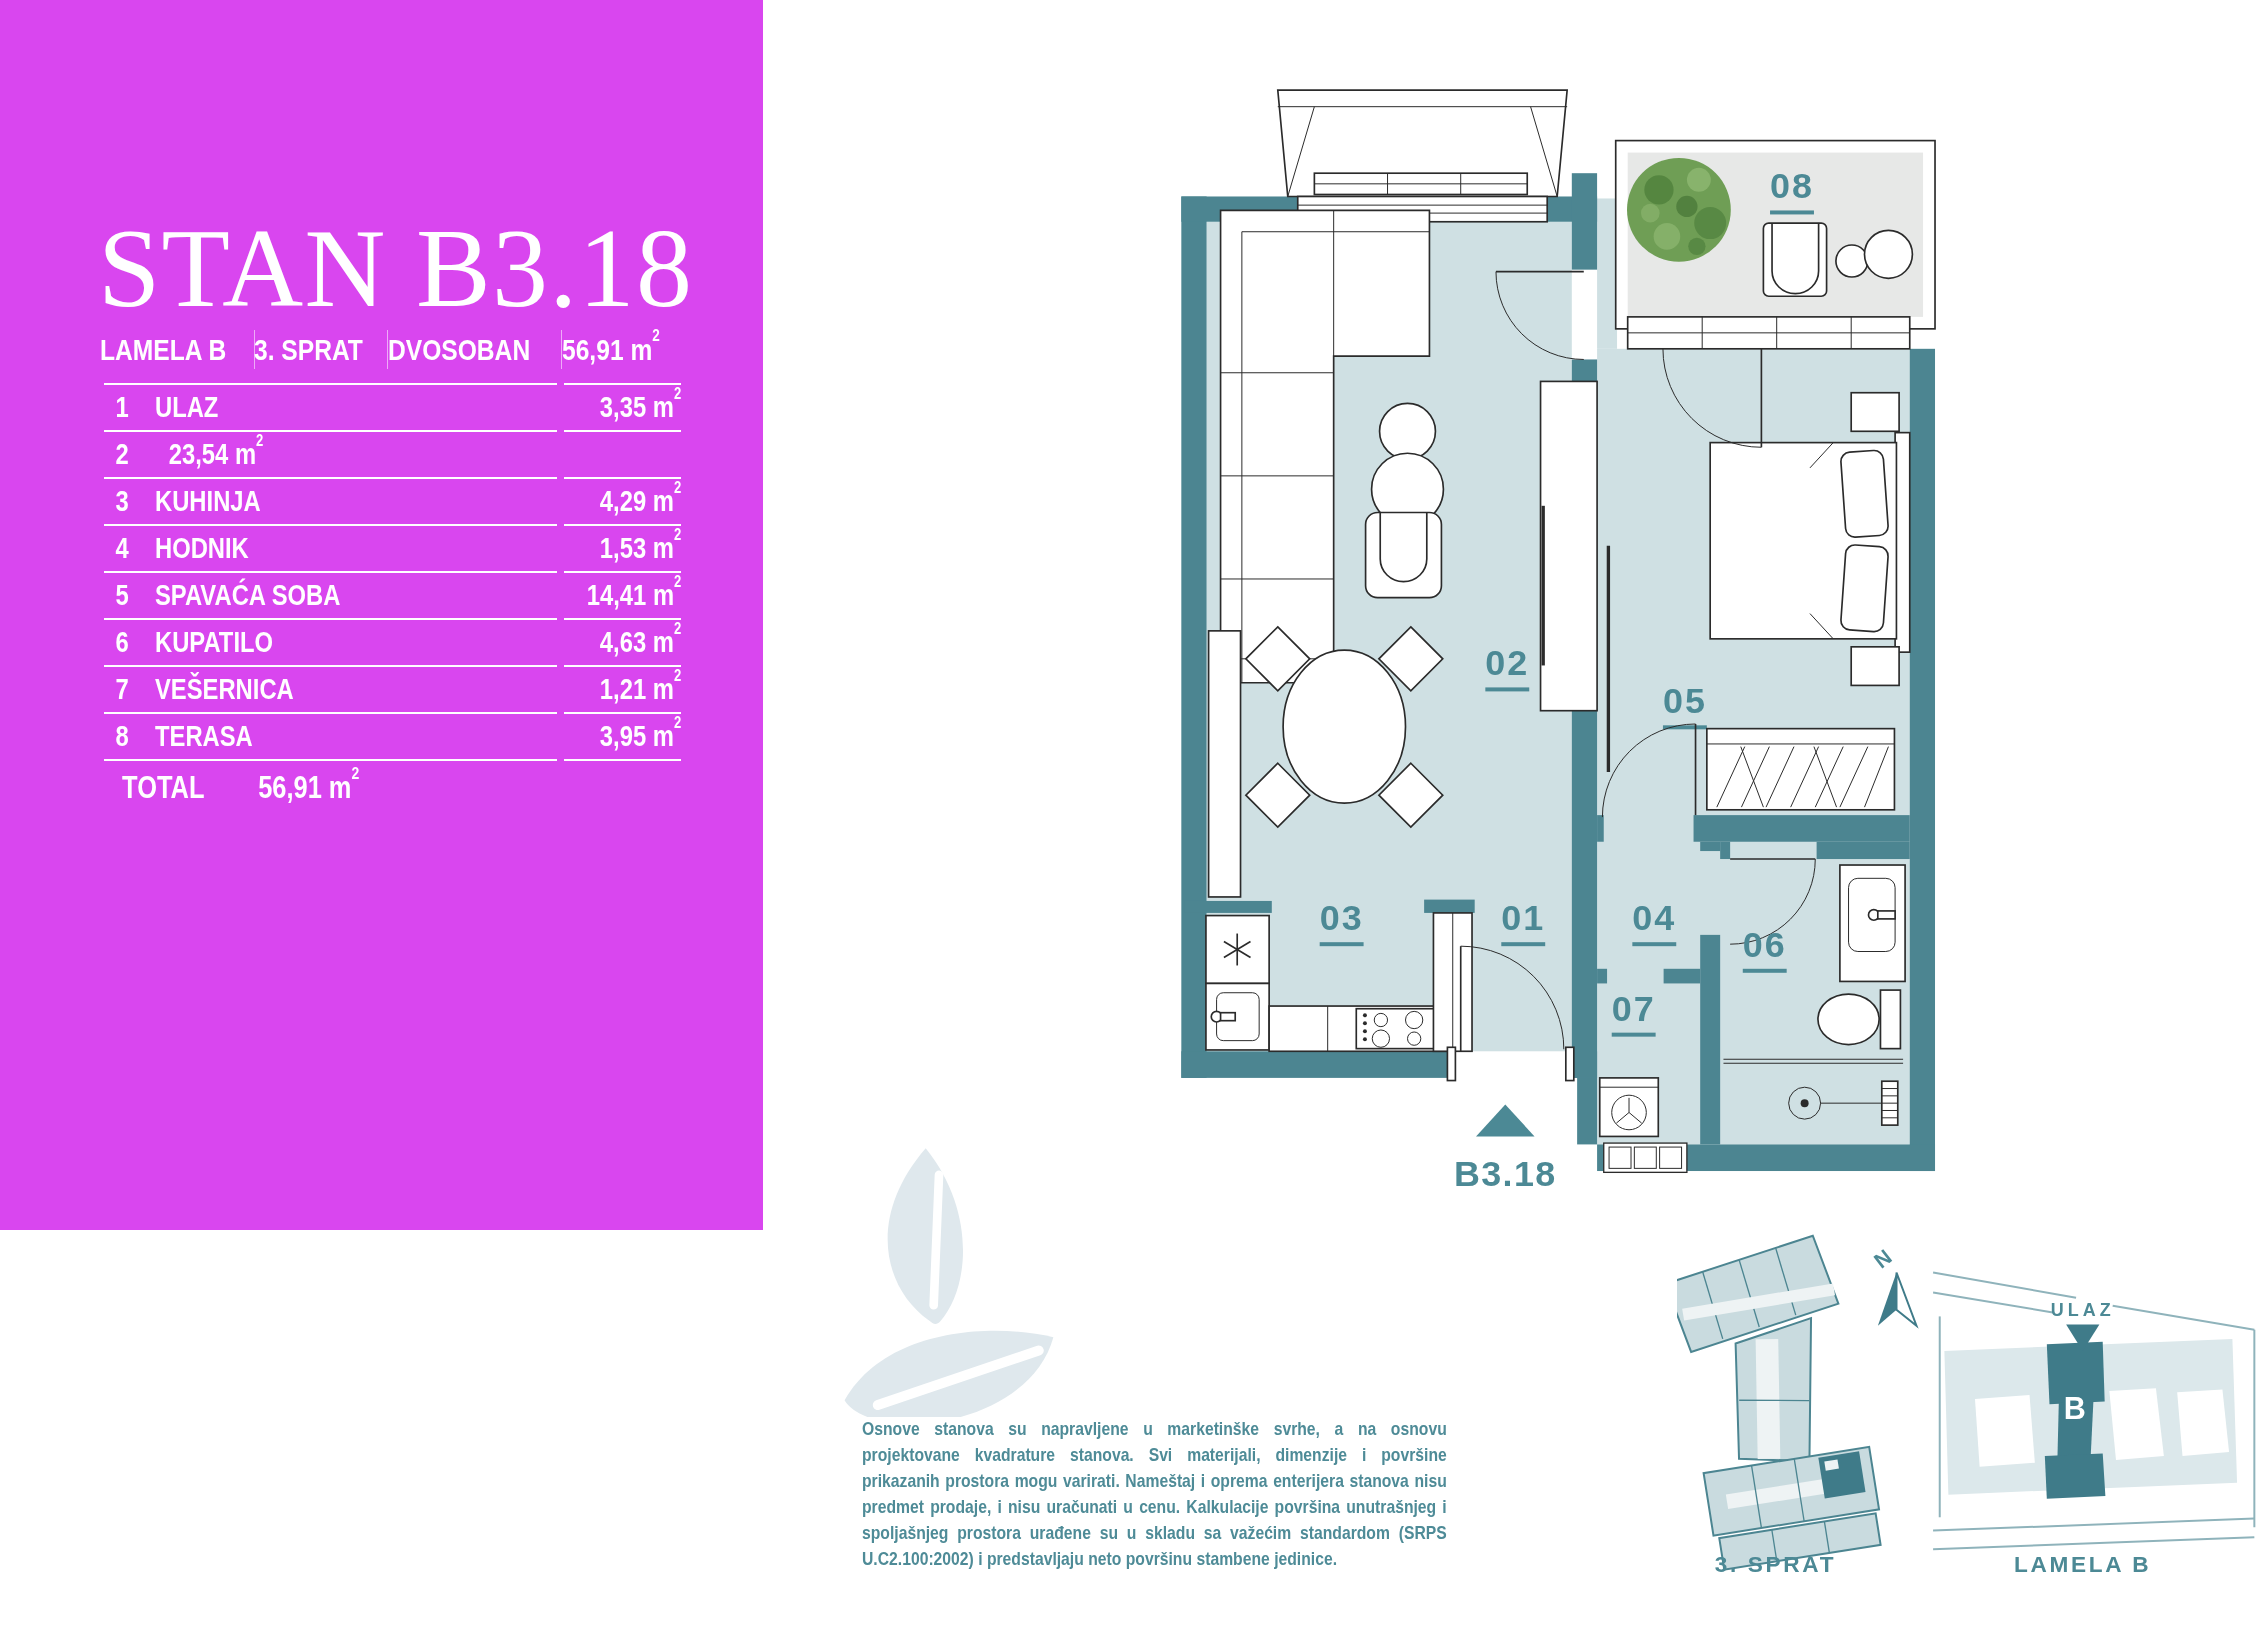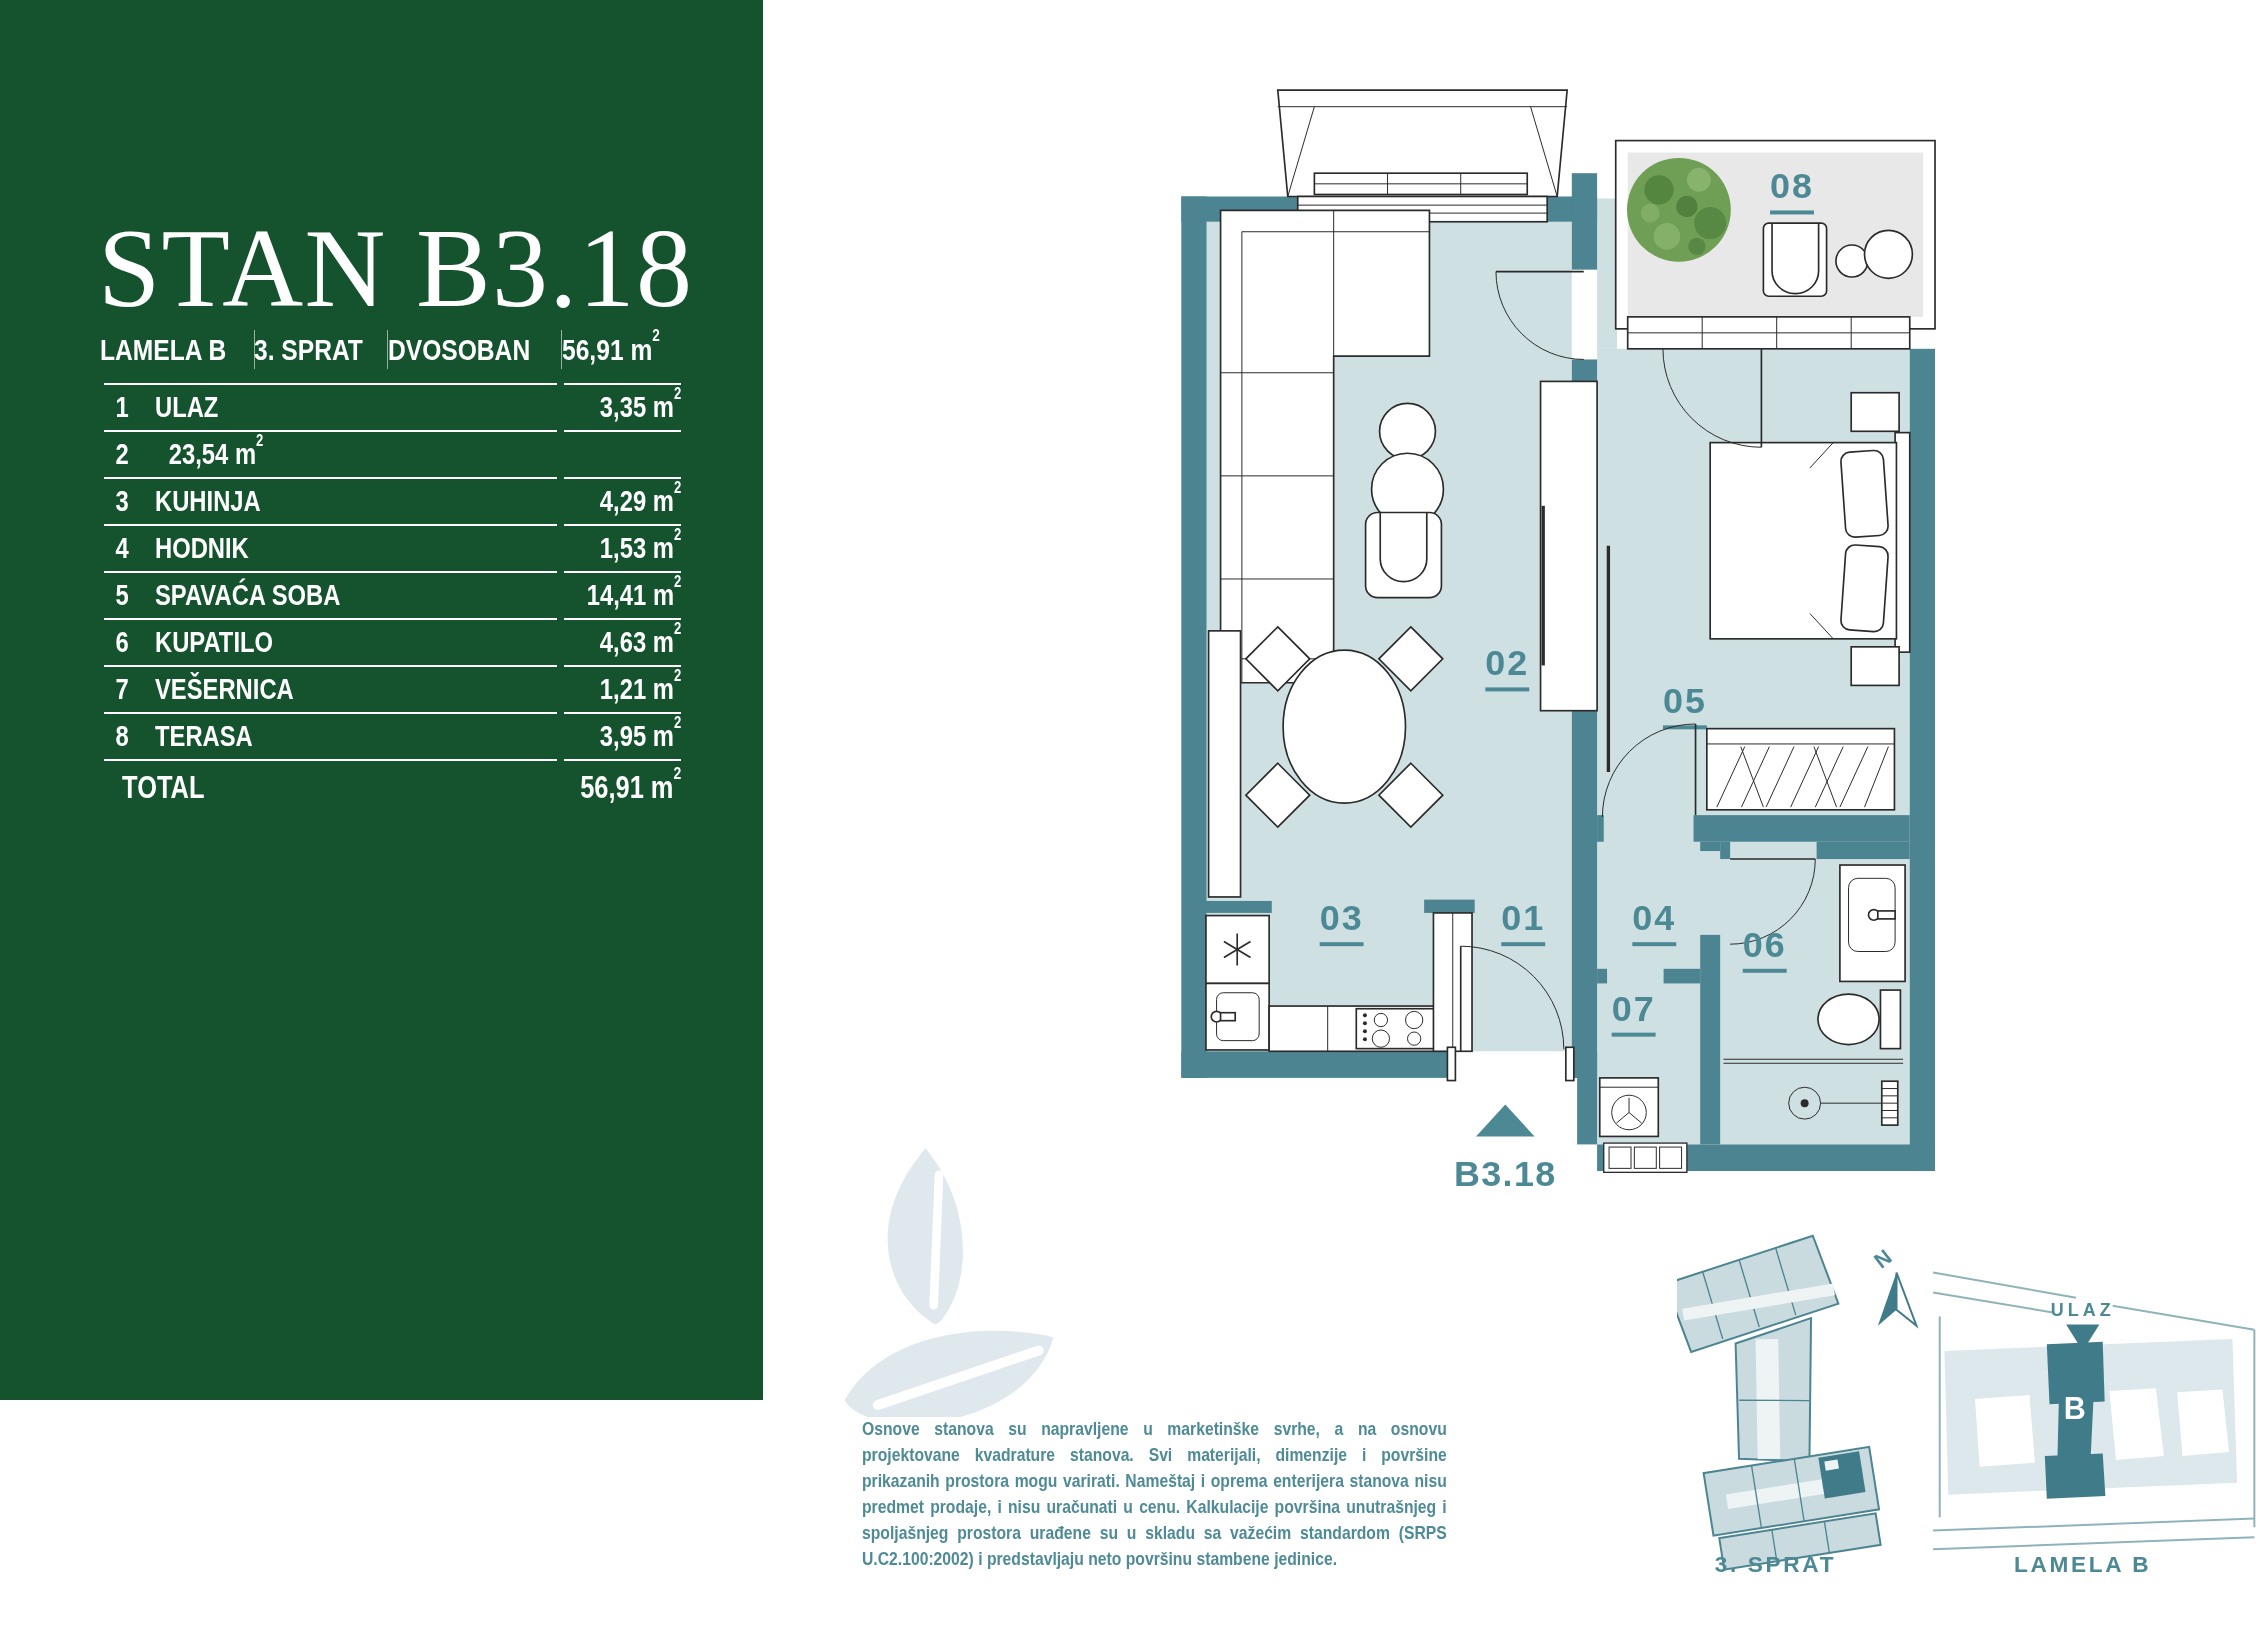--- a/index.html
+++ b/index.html
@@ -1,35 +1,35 @@
 <!DOCTYPE html>
 <html style="font-size:10.6px"><head>
 <meta charset="utf-8">
 <style>
   html,body{margin:0;padding:0;background:#fff;}
   .page{position:relative;width:2261px;height:1650px;background:#ffffff;overflow:hidden;
         font-family:"Liberation Sans",sans-serif;}
   
-  .sidebar{position:absolute;left:0;top:0;width:763px;height:1400px;background:#14532d;}
+  .sidebar{position:absolute;left:0;top:0;width:763px;height:1230px;background:#d946ef;}
   .title{position:absolute;left:98px;top:212px;color:#ffffff;
          font-family:"Liberation Serif",serif;font-size:112px;line-height:1.0;
          letter-spacing:1.3px;white-space:nowrap;}
   .meta{position:absolute;left:100px;top:330px;width:581px;display:flex;
         align-items:center;justify-content:space-between;color:#fff;
         font-size:30px;font-weight:700;white-space:nowrap;}
   .meta .sep{width:2px;height:39px;background:rgba(255,255,255,.55);}
   .tbl{position:absolute;left:104px;top:383px;width:577px;color:#fff;}
   .hr{display:flex;gap:6.7px;}
   .hr i{display:block;height:2px;background:#ffffff;}
   .hr .a{width:453px;} .hr .b{flex:1;}
   .row{display:flex;align-items:center;height:45px;font-size:29px;font-weight:700;}
   .row .num{width:44px;text-align:center;flex:none;}
   .row .name{flex:1;padding-left:6.7px;overflow:visible;white-space:nowrap;}
   .row .val{text-align:right;white-space:nowrap;}
-  .trow{display:flex;align-items:center;justify-content:space-between;height:53px;
+  .trow{display:flex;align-items:center;justify-content:flex-start;height:53px;
         font-size:31px;font-weight:700;}
   .trow .tlab{margin-right:32px;}
   sup{font-size:.55em;position:relative;top:-.45em;}
   .cx{display:inline-block;transform:scaleX(.82);transform-origin:0 50%;}
   .cxr{display:inline-block;transform:scaleX(.82);transform-origin:100% 50%;}
   
   .disc{position:absolute;left:862px;top:1397px;width:692px;
         transform:scaleX(.845);transform-origin:0 0;
         font-size:18.6px;line-height:26px;font-weight:700;color:#4e8b97;
         text-align:justify;}

